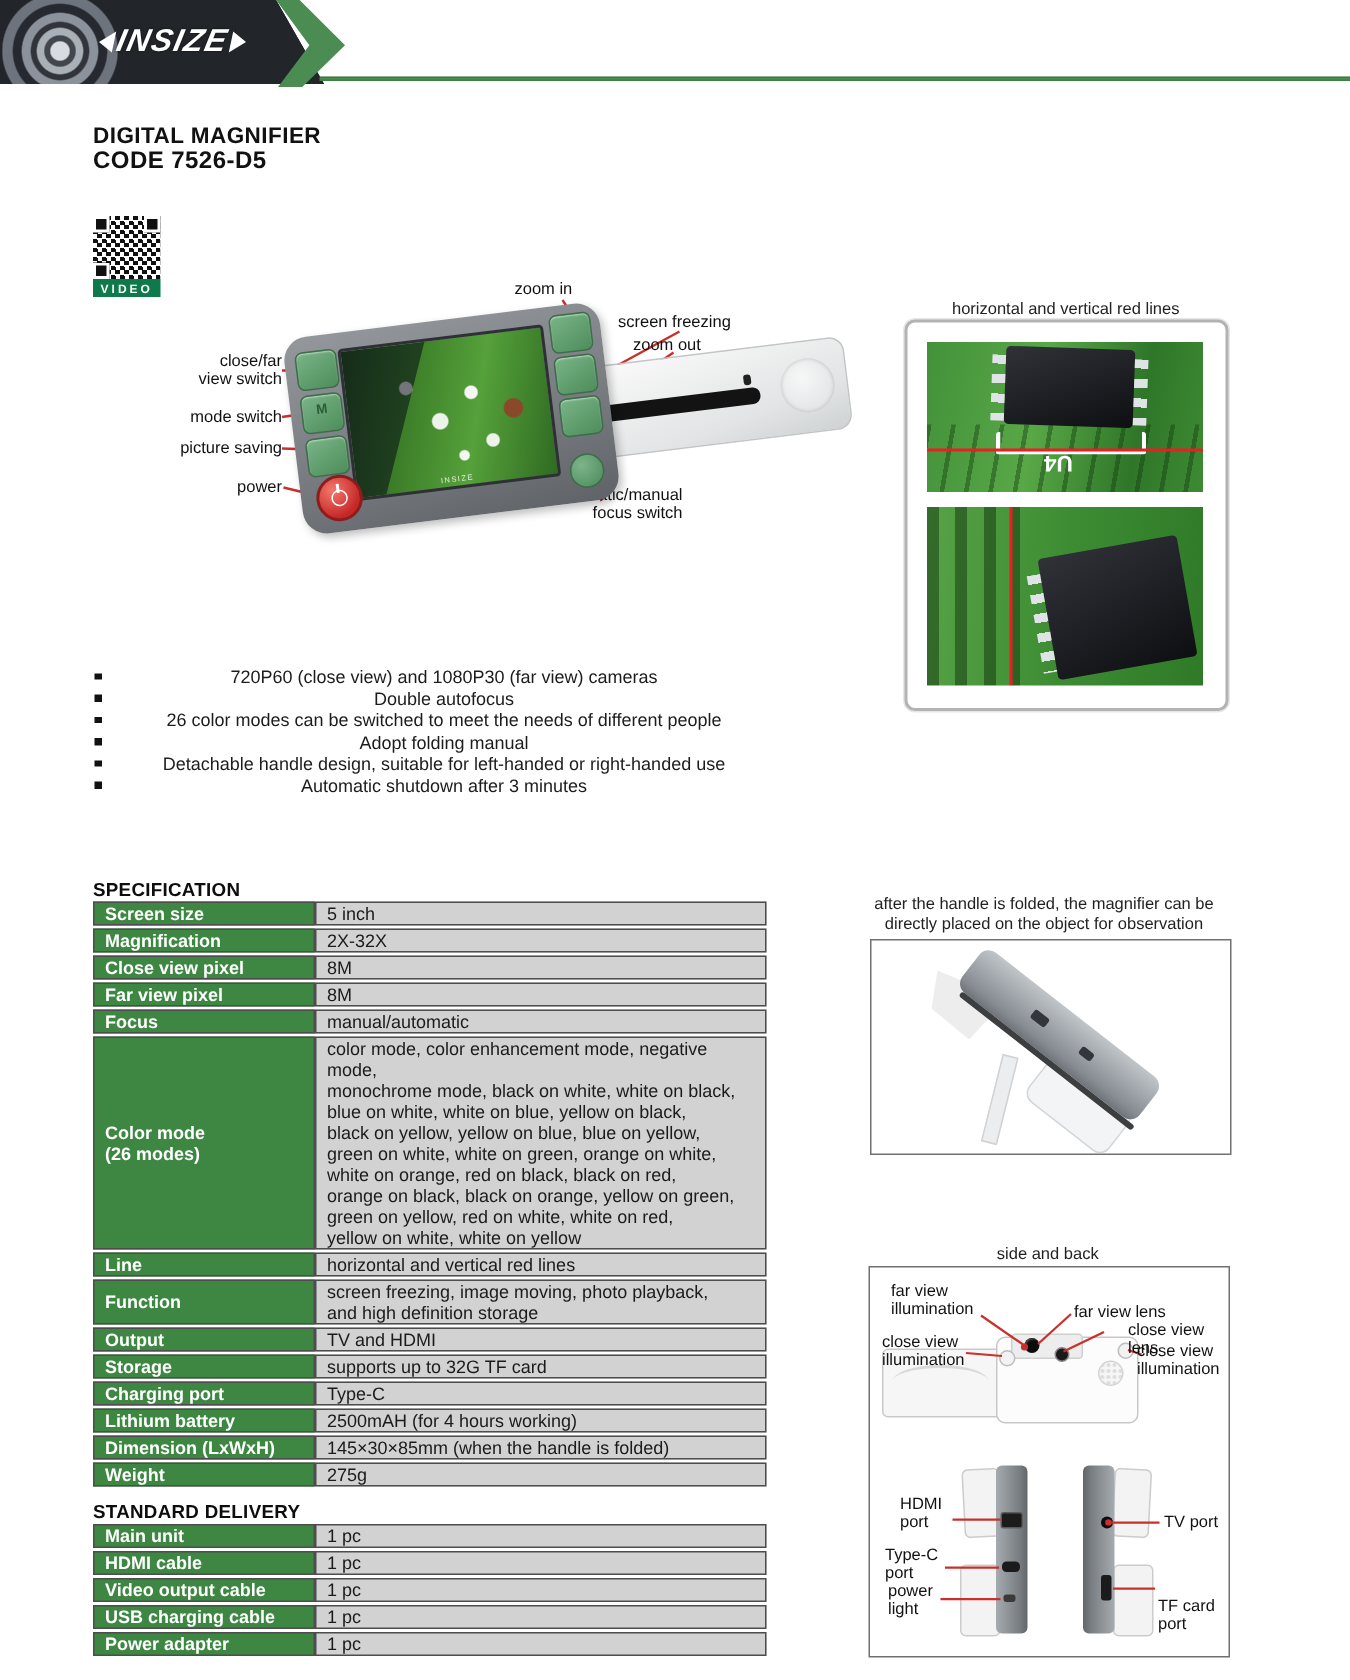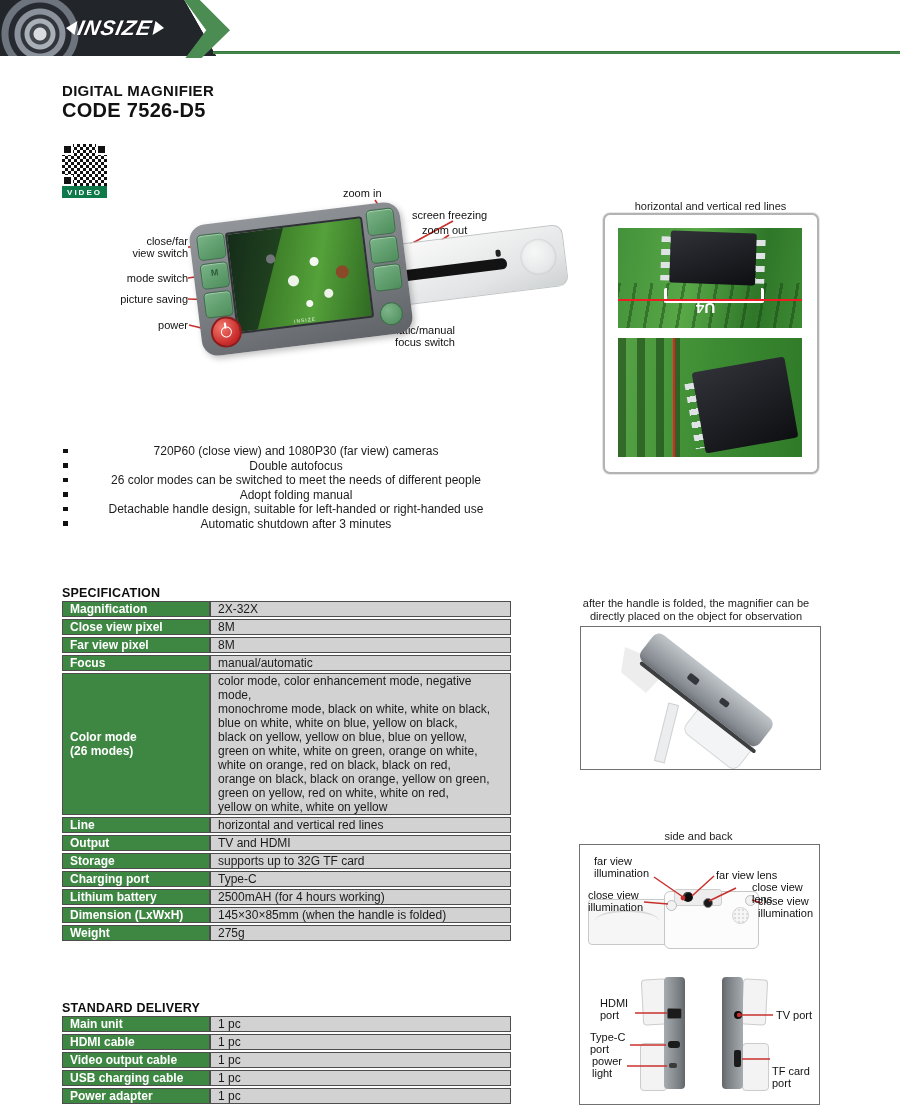--- a/index.html
+++ b/index.html
@@ -20,21 +20,21 @@
   .logo .tri.r{border-left:10px solid #fff;margin-left:2px;}
   .logo .txt{color:#fff;font-weight:bold;font-style:italic;font-size:21px;letter-spacing:1px;
              text-shadow:0 0 2px rgba(0,0,0,.6);}
   .chevron{left:176px;top:0;width:54px;height:58px;background:#4a8c52;
     clip-path:polygon(15% 0,44% 0,100% 52%,44% 103%,15% 103%,56% 52%);}
   .green-rule{left:213px;top:51px;width:687px;height:3px;
     background:linear-gradient(#2a5e31,#47904f 40%,#3a7d42);}
 
   
   .title1{left:62px;top:82px;font-size:15px;font-weight:bold;letter-spacing:.3px;}
-  .title2{left:62px;top:99px;font-size:20px;font-weight:bold;letter-spacing:.3px;}
+  .title2{left:62px;top:99px;font-size:16px;font-weight:bold;letter-spacing:.3px;}
   .qr{left:62px;top:144px;width:45px;height:42px;background:
       repeating-conic-gradient(#111 0 25%,#fff 0 50%) 0 0/6px 6px;outline:1px solid #fff;}
   .qr .fp{position:absolute;width:11px;height:11px;background:#111;box-shadow:inset 0 0 0 2px #fff;}
   .qr .fp.a{left:0;top:0}.qr .fp.b{right:0;top:0}.qr .fp.c{left:0;bottom:0}
   .qr .fp::after{content:"";position:absolute;left:3px;top:3px;width:5px;height:5px;background:#111;}
   .video-badge{left:62px;top:186px;width:45px;height:12px;background:#0e7a4a;color:#fff;
     font-size:8px;font-weight:bold;letter-spacing:2px;display:flex;align-items:center;justify-content:center;}
 
   
   .pfig{left:60px;top:183px;width:460px;height:202px;}
@@ -250,20 +250,24 @@
     <li>Double autofocus</li>
     <li>26 color modes can be switched to meet the needs of different people</li>
     <li>Adopt folding manual</li>
     <li>Detachable handle design, suitable for left-handed or right-handed use</li>
     <li>Automatic shutdown after 3 minutes</li>
   </ul>
 
   <div class="sechead" style="left:62px;top:586px;">SPECIFICATION</div>
   <table class="spec" style="left:62px;top:599px;">
     <tbody>
+        <tr>
+          <td class="k">Screen size</td>
+          <td class="v">5 inch</td>
+        </tr>
     <tr>
           <td class="k">Magnification</td>
           <td class="v">2X-32X</td>
         </tr>
     <tr>
           <td class="k">Close view pixel</td>
           <td class="v">8M</td>
         </tr>
     <tr>
           <td class="k">Far view pixel</td>
@@ -282,20 +286,25 @@
 black on yellow, yellow on blue, blue on yellow,
 green on white, white on green, orange on white,
 white on orange, red on black, black on red,
 orange on black, black on orange, yellow on green,
 green on yellow, red on white, white on red,
 yellow on white, white on yellow</td>
         </tr>
     <tr>
           <td class="k">Line</td>
           <td class="v">horizontal and vertical red lines</td>
+        </tr>
+    <tr>
+          <td class="k">Function</td>
+          <td class="v">screen freezing, image moving, photo playback,
+and high definition storage</td>
         </tr>
     <tr>
           <td class="k">Output</td>
           <td class="v">TV and HDMI</td>
         </tr>
     <tr>
           <td class="k">Storage</td>
           <td class="v">supports up to 32G TF card</td>
         </tr>
     <tr>

